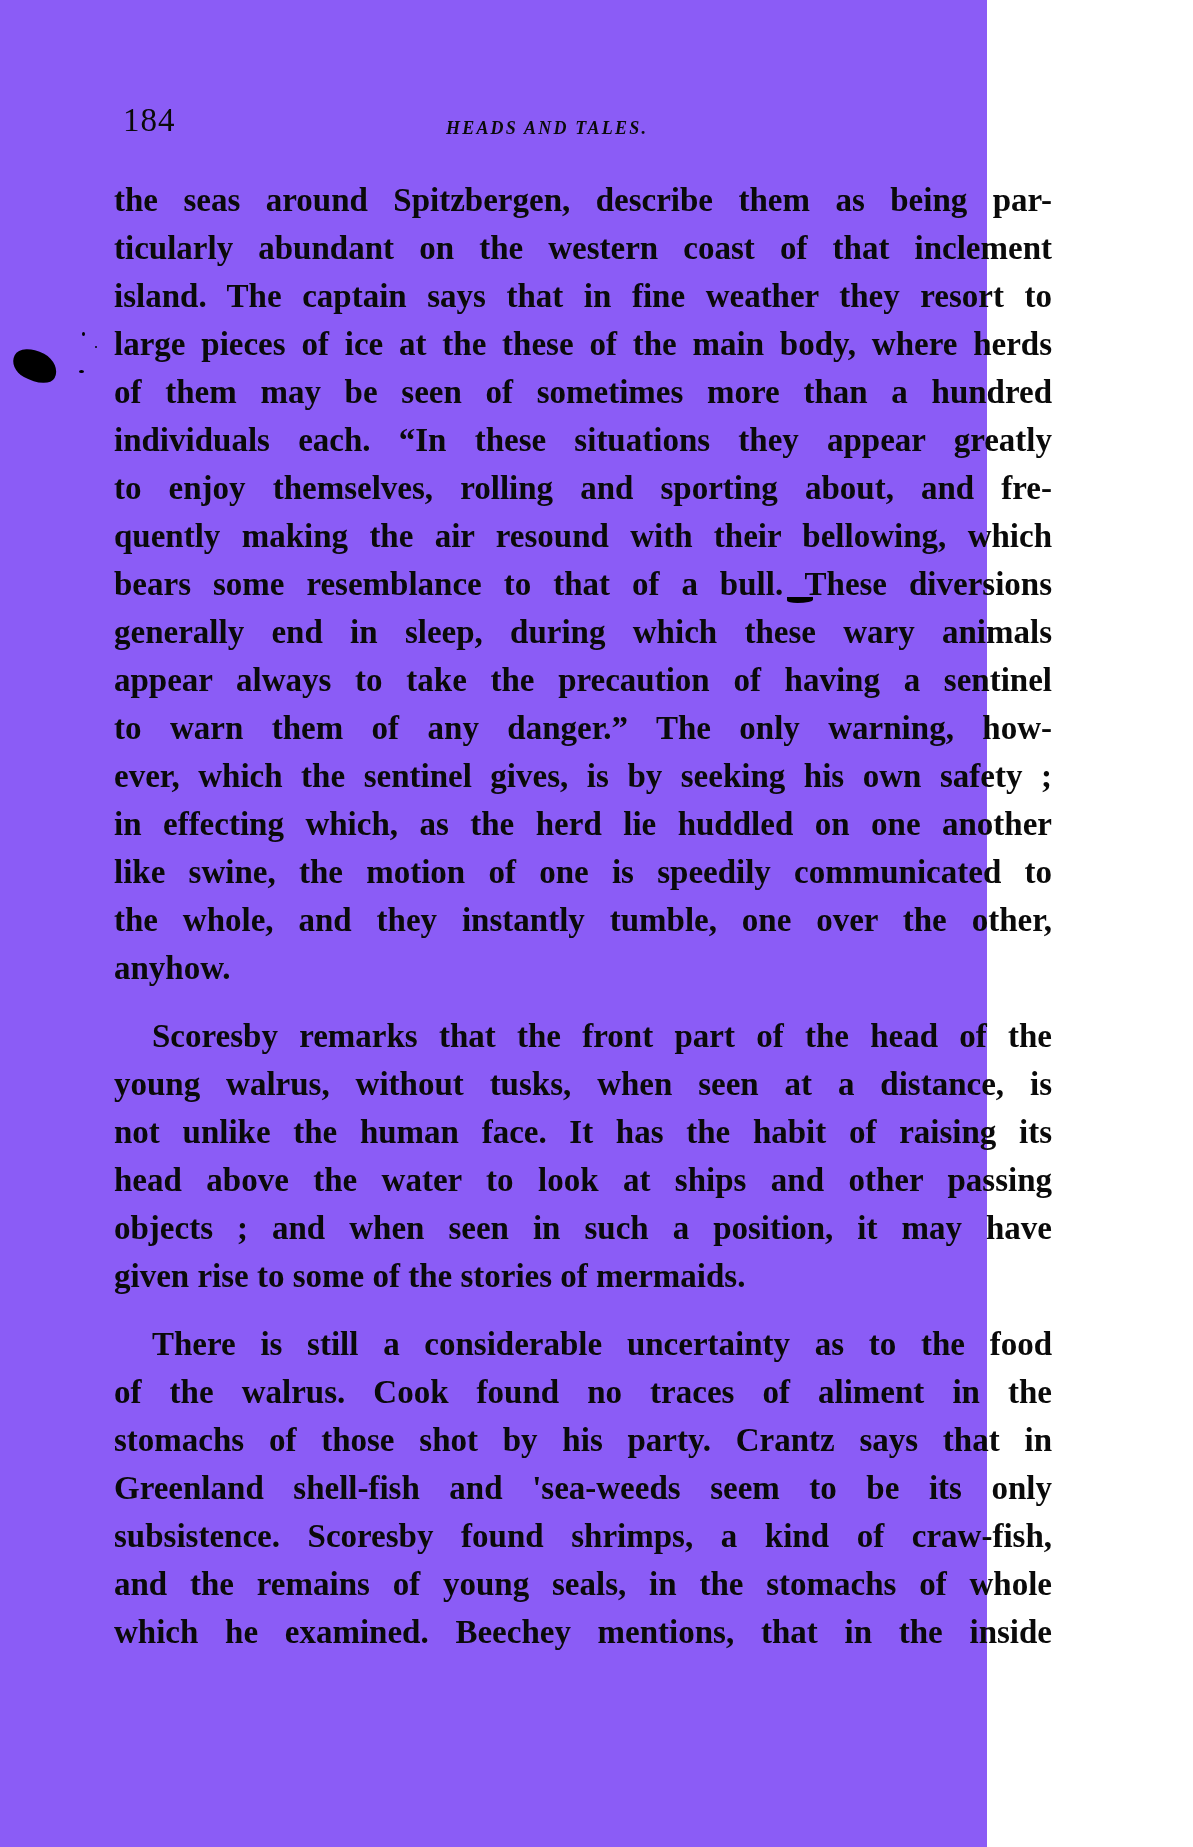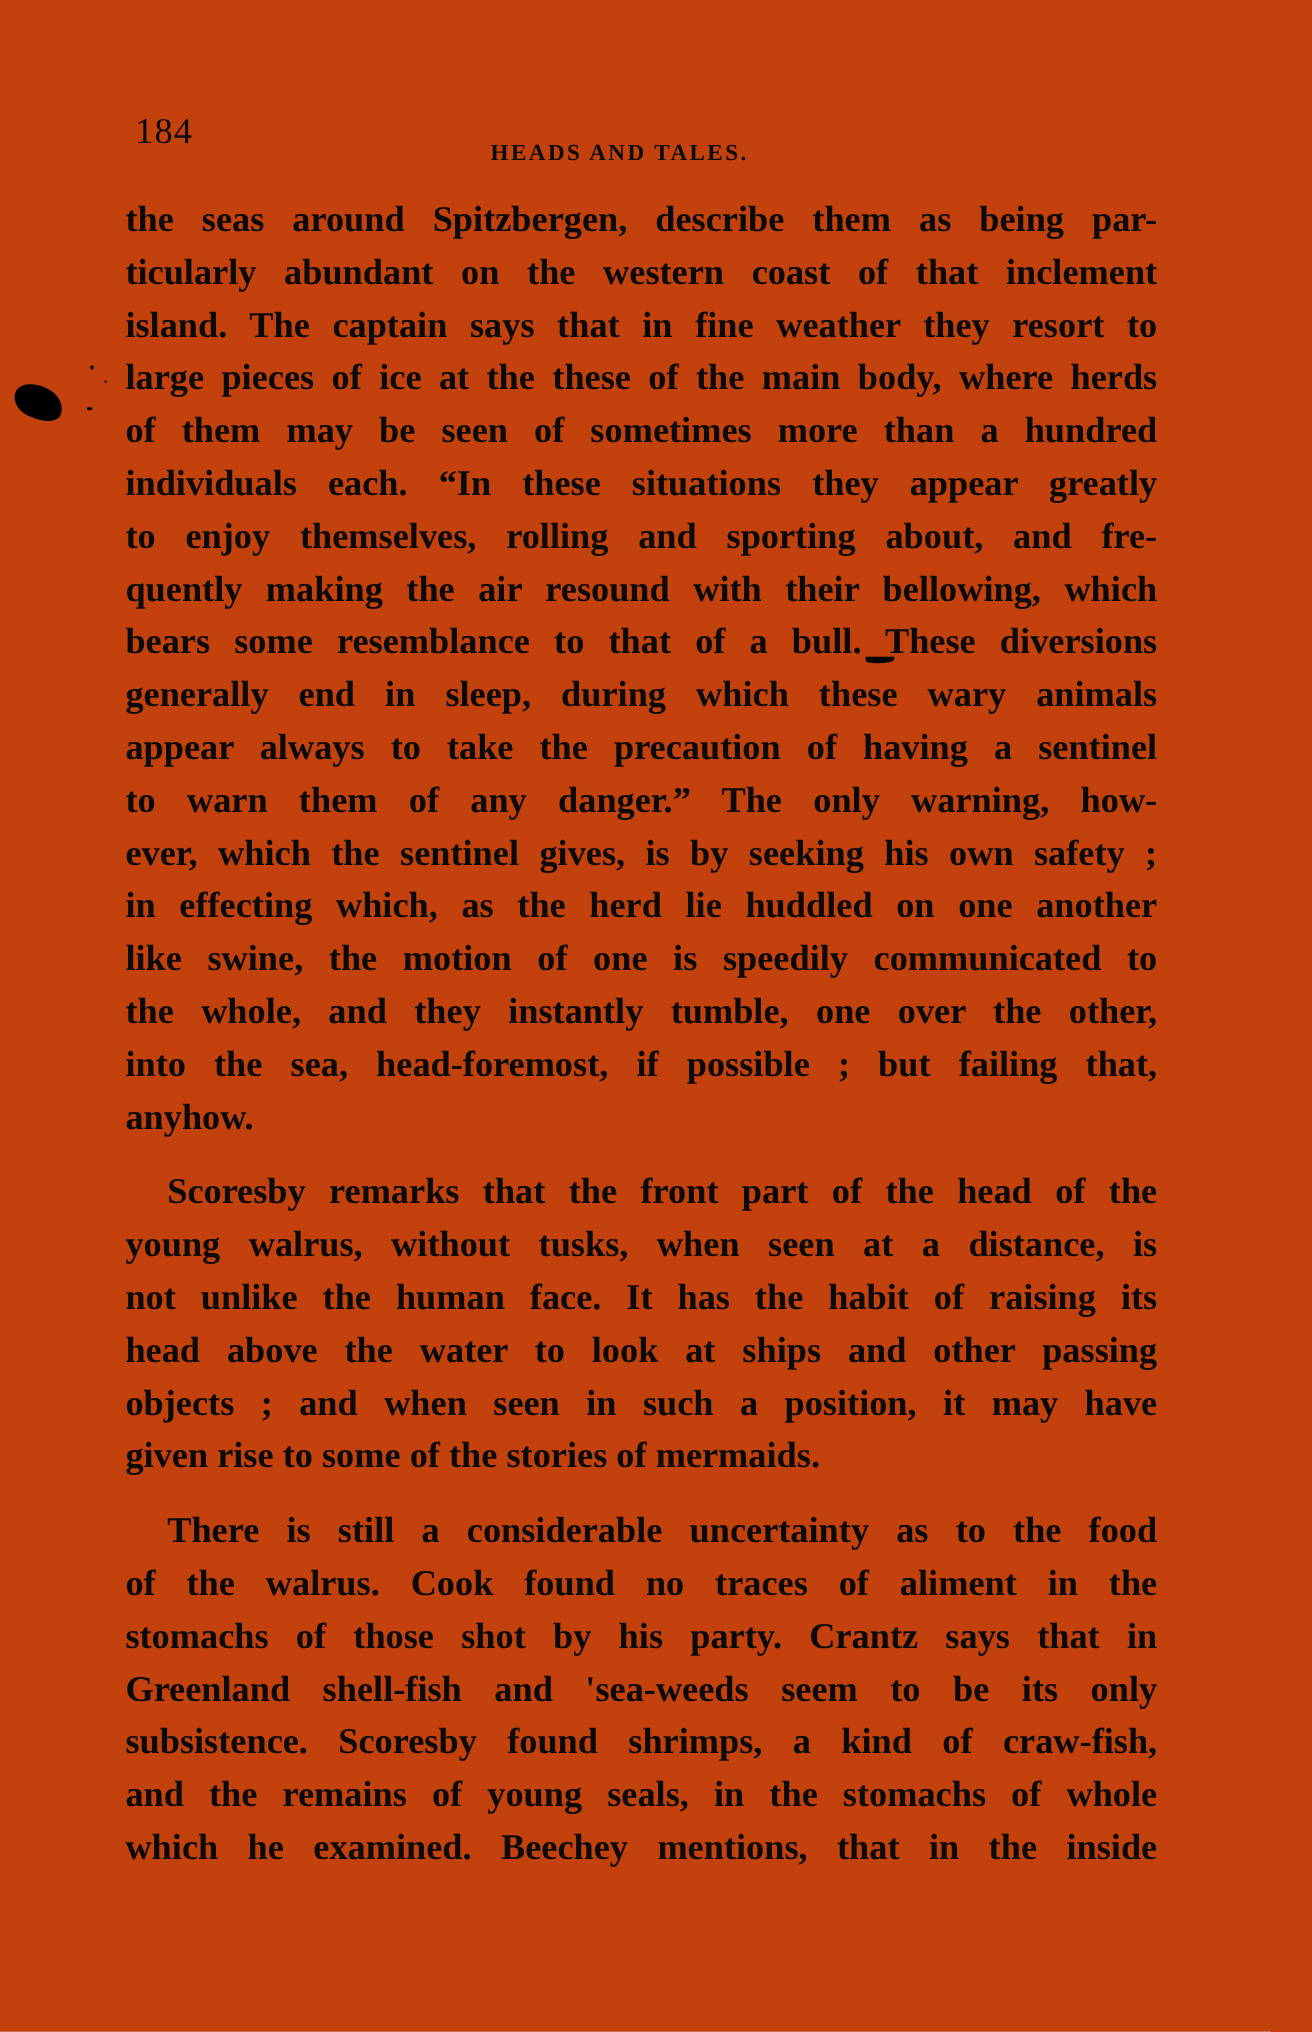--- a/index.html
+++ b/index.html
@@ -11,47 +11,48 @@
     width: 1193px;
     height: 1847px;
     position: relative;
     overflow: hidden;
     color: #0a0a0a;
     font-family: "Liberation Serif", "DejaVu Serif", serif;
   }
   .page {
     position: absolute;
     left: 0; top: 0;
-    width: 1193px; height: 1847px;
-    background: #c2410c;
+    width: 987px; height: 1847px;
+    background: #8b5cf6;
   }
   .running-head {
     position: absolute;
     left: 123px;
     top: 100px;
     width: 940px;
     height: 40px;
   }
   .page-number {
     position: absolute;
     left: 0;
     top: 0;
     font-size: 33px;
     line-height: 40px;
     letter-spacing: 1px;
   }
   .running-title {
     position: absolute;
     left: 323px;
-    top: 22px;
-    font-size: 21px;
+    top: 12px;
+    font-size: 18px;
     line-height: 32px;
     font-weight: bold;
     letter-spacing: 2.2px;
     text-transform: uppercase;
+    font-style: italic;
   }
   .body-text {
     position: absolute;
     left: 114px;
     top: 176px;
     width: 938px;
     font-weight: bold;
   }
   .line {
     height: 48px;
@@ -124,21 +125,20 @@
       <div class="line">to enjoy themselves, rolling and sporting about, and fre-</div>
       <div class="line">quently making the air resound with their bellowing, which</div>
       <div class="line">bears some resemblance to that of a bull. These diversions</div>
       <div class="line">generally end in sleep, during which these wary animals</div>
       <div class="line">appear always to take the precaution of having a sentinel</div>
       <div class="line">to warn them of any danger.” The only warning, how-</div>
       <div class="line">ever, which the sentinel gives, is by seeking his own safety ;</div>
       <div class="line">in effecting which, as the herd lie huddled on one another</div>
       <div class="line">like swine, the motion of one is speedily communicated to</div>
       <div class="line">the whole, and they instantly tumble, one over the other,</div>
-      <div class="line">into the sea, head-foremost, if possible ; but failing that,</div>
       <div class="line last">anyhow.</div>
     </div>
 
     <div class="paragraph">
       <div class="line indent">Scoresby remarks that the front part of the head of the</div>
       <div class="line">young walrus, without tusks, when seen at a distance, is</div>
       <div class="line">not unlike the human face. It has the habit of raising its</div>
       <div class="line">head above the water to look at ships and other passing</div>
       <div class="line">objects ; and when seen in such a position, it may have</div>
       <div class="line last">given rise to some of the stories of mermaids.</div>

